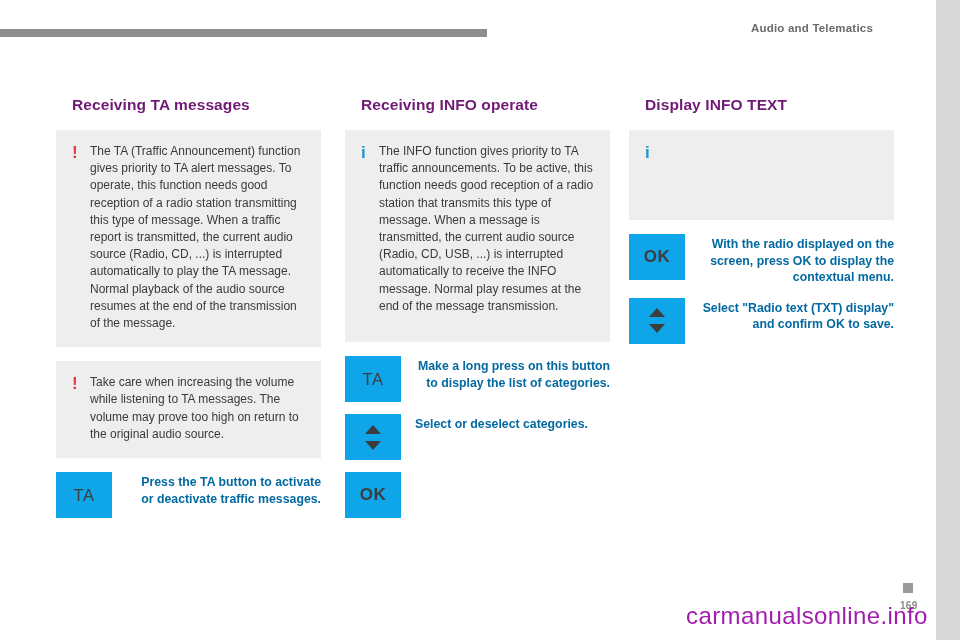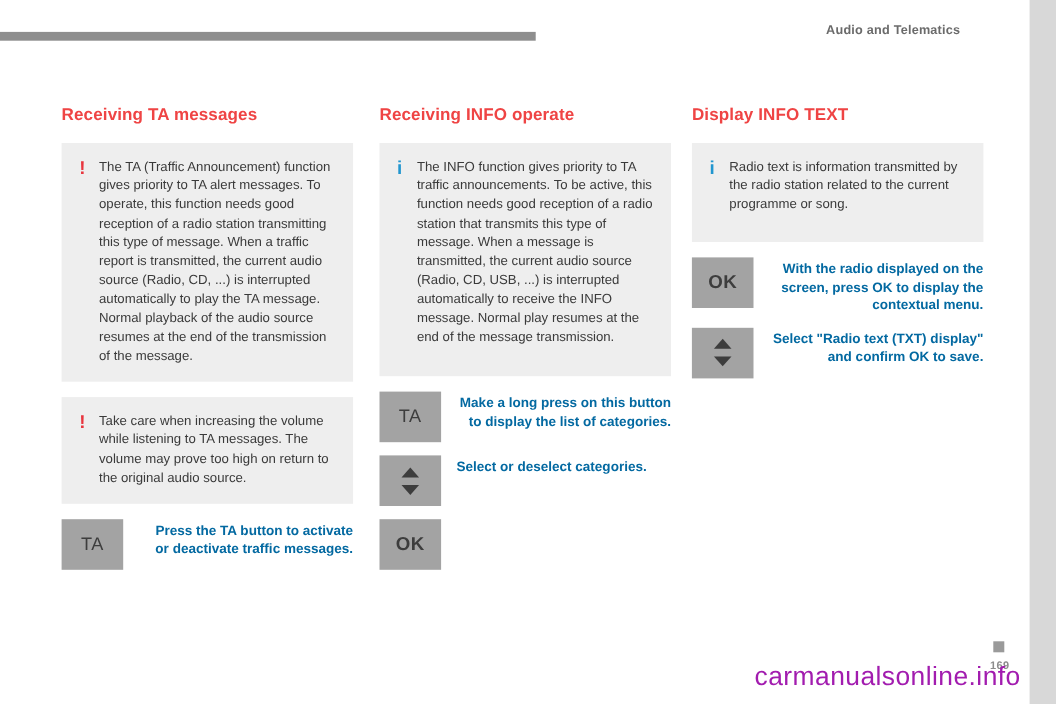--- a/index.html
+++ b/index.html
@@ -61,23 +61,23 @@
     top: 96px;
     width: 265px;
   }
   .col-1 { left: 56px; }
   .col-2 { left: 345px; }
   .col-3 { left: 629px; }
 
   .col-title {
     font-size: 15.5px;
     font-weight: bold;
-    color: #ef4444;
+    color: #701a75;
     letter-spacing: .1px;
-    margin: 0 0 16px 0;
+    margin: 0 0 16px 16px;
     white-space: nowrap;
   }
 
   
   .callout {
     background: #eeeeee;
     padding: 13px 16px 15px 16px;
     box-sizing: border-box;
     display: flex;
     align-items: flex-start;
@@ -105,21 +105,21 @@
   
   .action {
     display: flex;
     align-items: flex-start;
     margin-bottom: 12px;
   }
   .btn {
     flex: 0 0 auto;
     width: 56px;
     height: 46px;
-    background: #a3a3a3;
+    background: #0ea5e9;
     display: flex;
     align-items: center;
     justify-content: center;
     color: #3d3d3d;
     font-size: 16.5px;
     letter-spacing: .5px;
   }
   .btn.ok { font-weight: bold; font-size: 17px; }
   .btn.arrows {
     flex-direction: column;
@@ -223,21 +223,20 @@
     <div class="action">
       <div class="btn ok">OK</div>
     </div>
   </div>
 
   <div class="col col-3">
     <h2 class="col-title">Display INFO TEXT</h2>
 
     <div class="callout radio-info">
       <span class="glyph info">i</span>
-      <span class="body">Radio text is information transmitted by the radio station related to the current programme or song.</span>
     </div>
 
     <div class="action">
       <div class="btn ok">OK</div>
       <div class="caption">With the radio displayed on the screen, press OK to display the contextual menu.</div>
     </div>
 
     <div class="action">
       <div class="btn arrows">
         <span class="tri up"></span>

